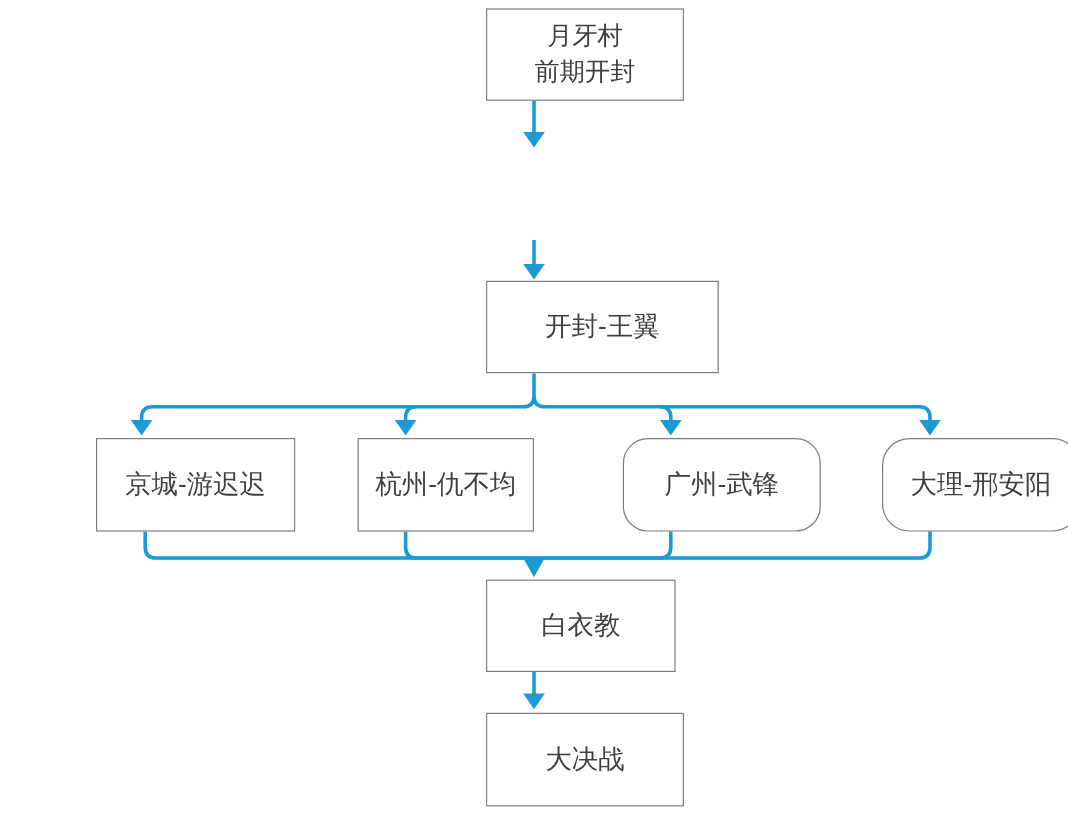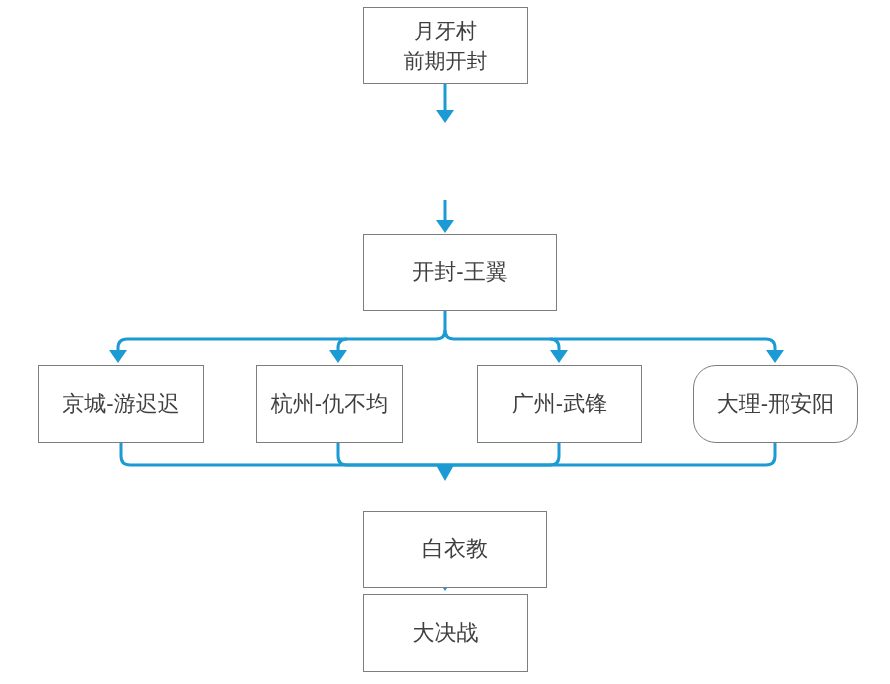--- a/index.html
+++ b/index.html
@@ -38,29 +38,30 @@
     border: 1.5px solid var(--box-border);
     background: var(--box-bg);
     color: var(--text);
     display: flex;
     align-items: center;
     justify-content: center;
     text-align: center;
     font-size: 22px;
     line-height: 1.4;
     white-space: pre-line;
+    margin-left: 42px;
   }
   #n-yueyacun   { left: 363px; top: 7px;   width: 165px; height: 77px; font-size: 21px; }
   #n-shimen     { left: 363px; top: 123px; width: 165px; height: 77px; }
   #n-kaifeng    { left: 363px; top: 234px; width: 194px; height: 77px; }
   #n-jingcheng  { left: 38px;  top: 365px; width: 166px; height: 78px; }
   #n-hangzhou   { left: 256px; top: 365px; width: 147px; height: 78px; }
-  #n-guangzhou  { left: 477px; top: 365px; width: 165px; height: 78px; }
+  #n-guangzhou  { left: 477px; top: 365px; width: 165px; height: 78px; border-radius: 21px; }
   #n-dali       { left: 693px; top: 365px; width: 165px; height: 78px; border-radius: 23px; }
-  #n-baiyijiao  { left: 363px; top: 511px; width: 184px; height: 77px; }
+  #n-baiyijiao  { left: 363px; top: 483px; width: 158px; height: 77px; }
   #n-dajuezhan  { left: 363px; top: 594px; width: 165px; height: 78px; }
 </style>
 </head>
 <body>
 
 <div class="canvas">
 
   <svg class="connector-layer" viewBox="0 0 890 684" xmlns="http://www.w3.org/2000/svg">
 
     <path class="edge" d="M445,84 L445,111"></path>

